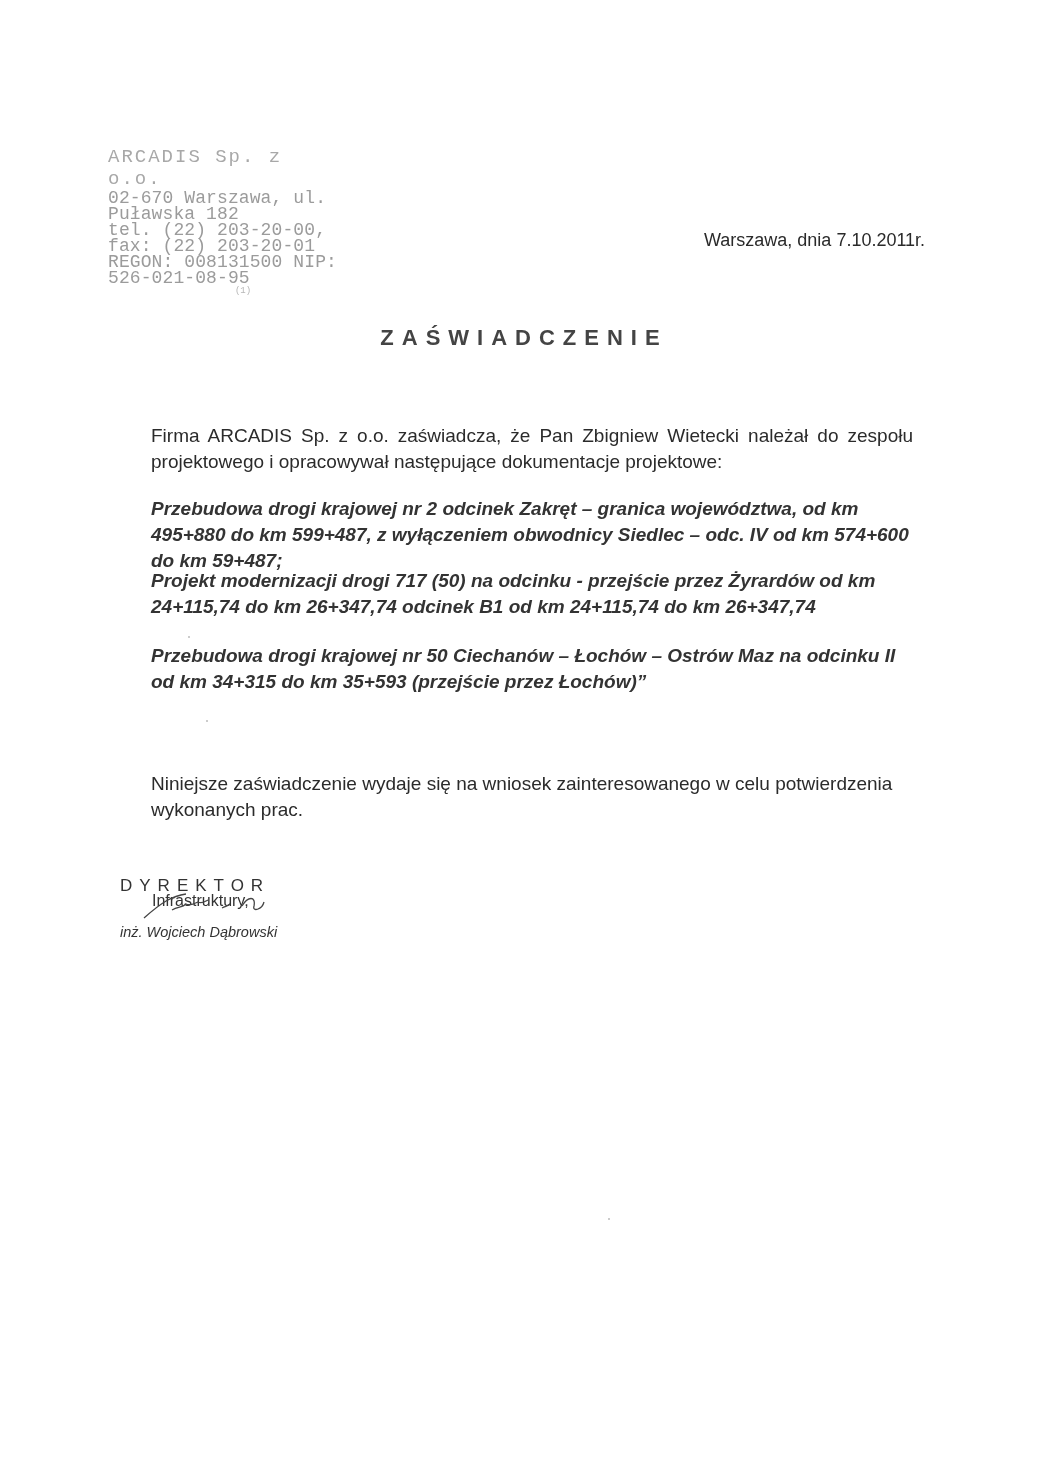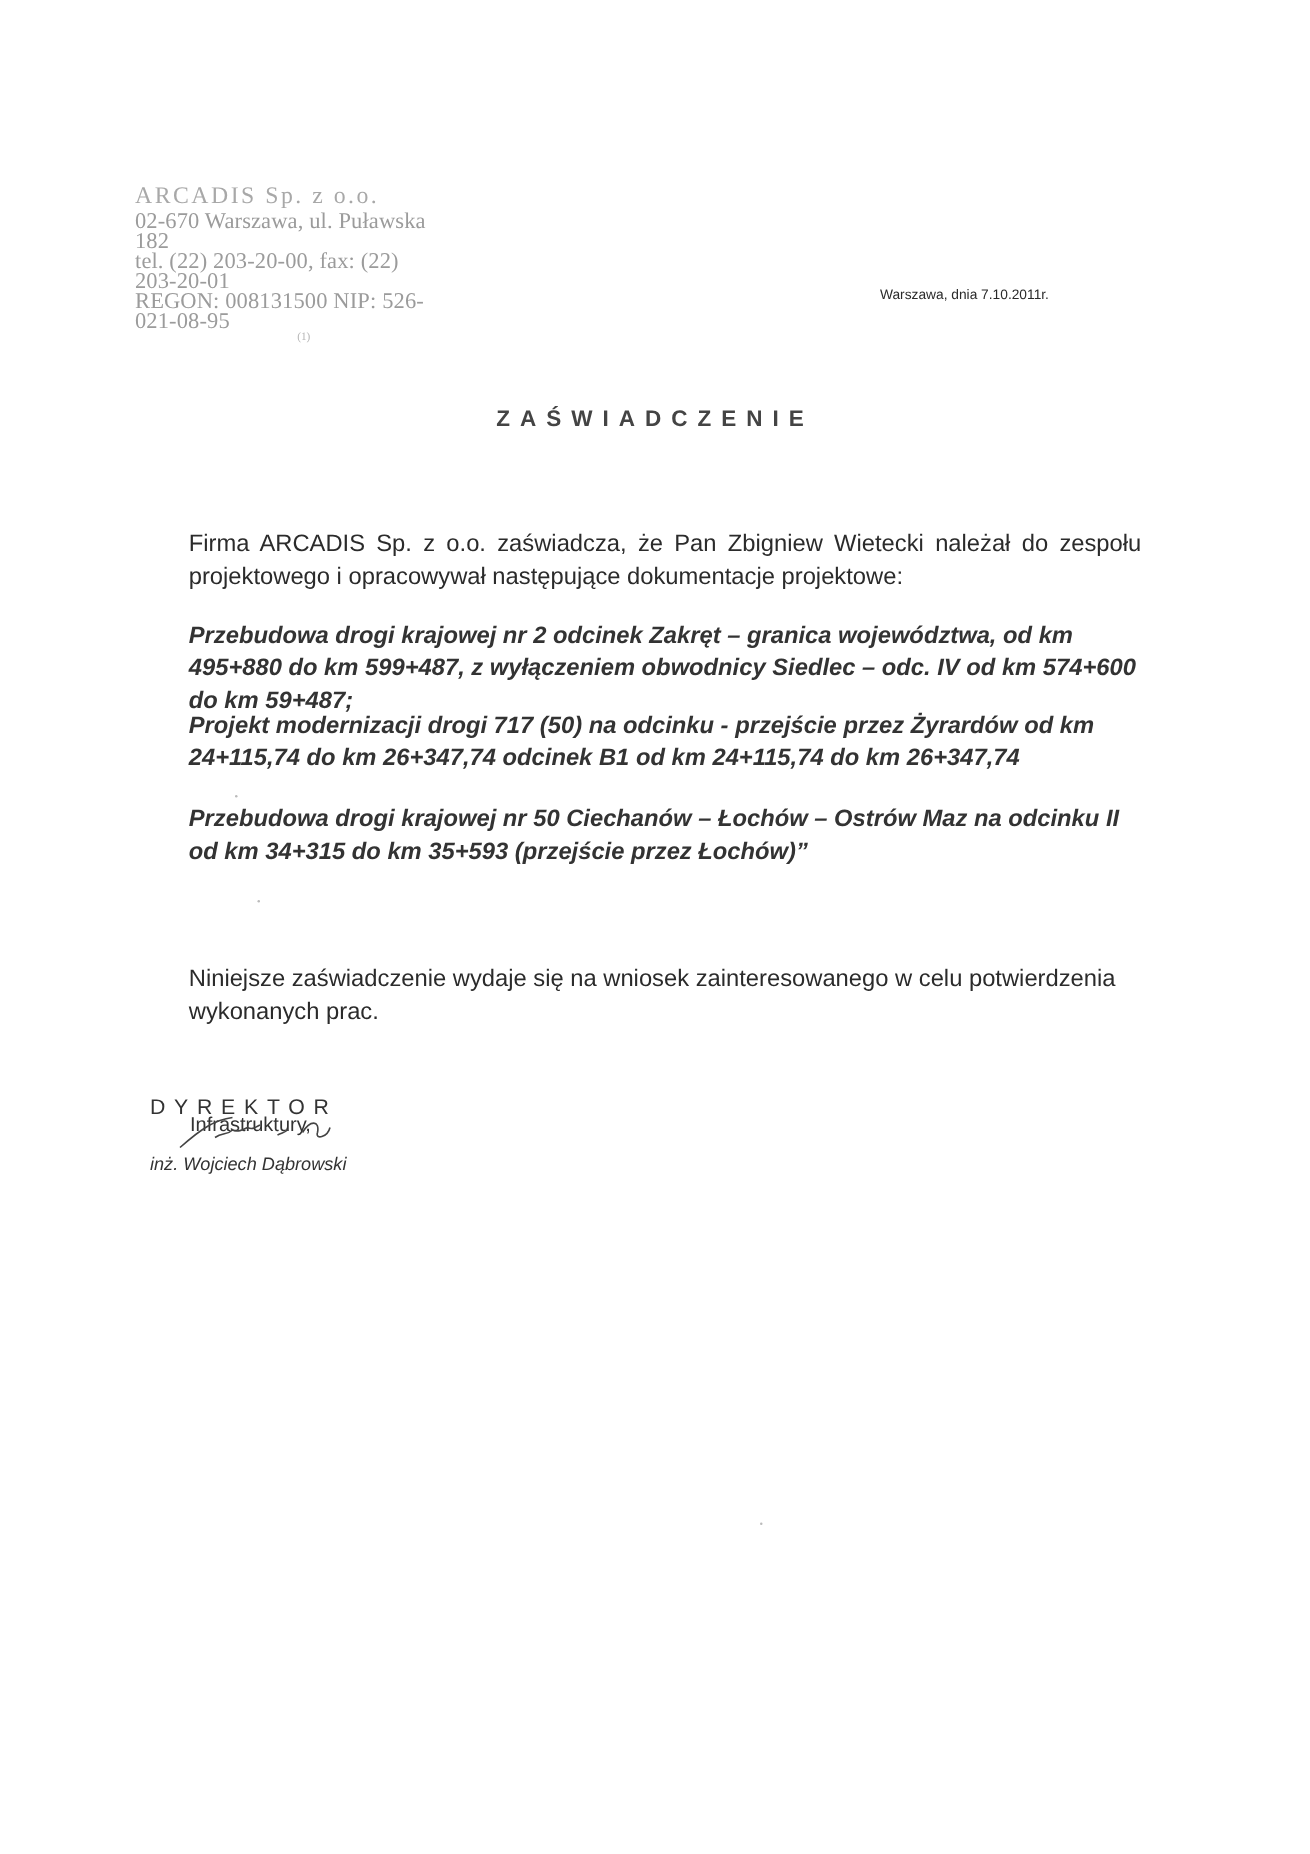--- a/index.html
+++ b/index.html
@@ -1,25 +1,25 @@
 <!DOCTYPE html>
 <html><head>
 <meta charset="utf-8">
 <style>
   html, body { margin:0; padding:0; background:#ffffff; }
   body { width:1048px; height:1483px; position:relative; overflow:hidden;
          font-family:"Liberation Sans", sans-serif; color:#222; }
   .stamp { position:absolute; left:108px; top:146px; width:240px;
-           font-family:Liberation Serif, serif; color:#8a8a8a; opacity:.85; }
+           font-family:Liberation Mono, monospace; color:#8a8a8a; opacity:.85; }
   .stamp .company { font-size:19px; letter-spacing:2px; color:#9a9a9a; line-height:22px; }
   .stamp .line { font-size:18px; line-height:16px; letter-spacing:.1px; }
   .stamp .mark { font-size:9px; text-align:center; color:#aaa; line-height:10px; padding-left:30px; }
-  .date { position:absolute; left:704px; top:230px; font-size:11px; color:#2a2a2a; }
+  .date { position:absolute; left:704px; top:230px; font-size:18px; color:#2a2a2a; }
   .title { position:absolute; left:0; width:1048px; top:325px; text-align:center;
-           font-size:18px; font-weight:bold; letter-spacing:8px; color:#444; }
+           font-size:22px; font-weight:bold; letter-spacing:8px; color:#444; }
   .body { position:absolute; left:151px; width:762px; font-size:19px; line-height:26px; color:#2b2b2b; }
   .intro { top:423px; text-align:justify; }
   .proj { font-style:italic; font-weight:bold; color:#333; }
   .p1 { top:496px; }
   .p2 { top:568px; }
   .p3 { top:643px; }
   .closing { top:759px;margin-top:12px; }
   .sig { position:absolute; left:120px; top:876px; font-family:Liberation Sans, sans-serif; color:#333; }
   .sig .role { font-size:17px; letter-spacing:7px; }
   .sig .dept { font-size:16px; padding-left:32px; margin-top:-4px; }

